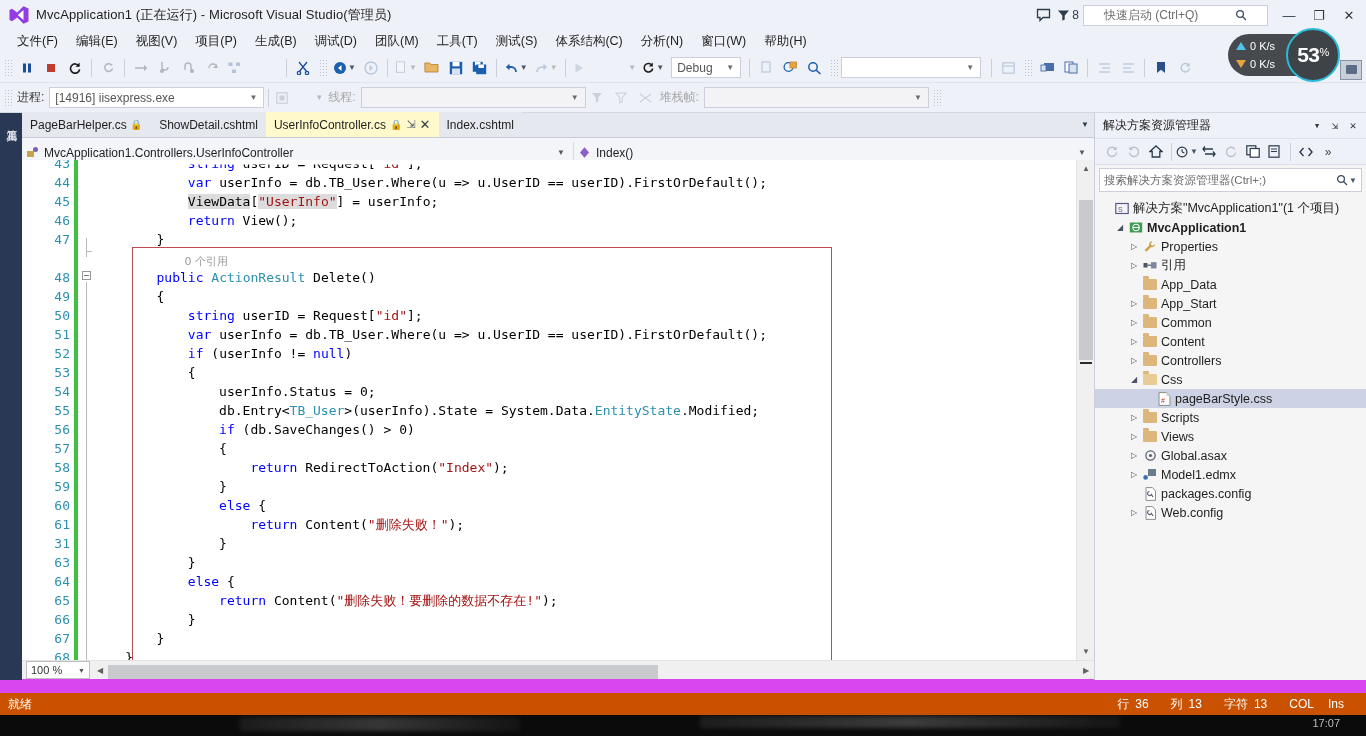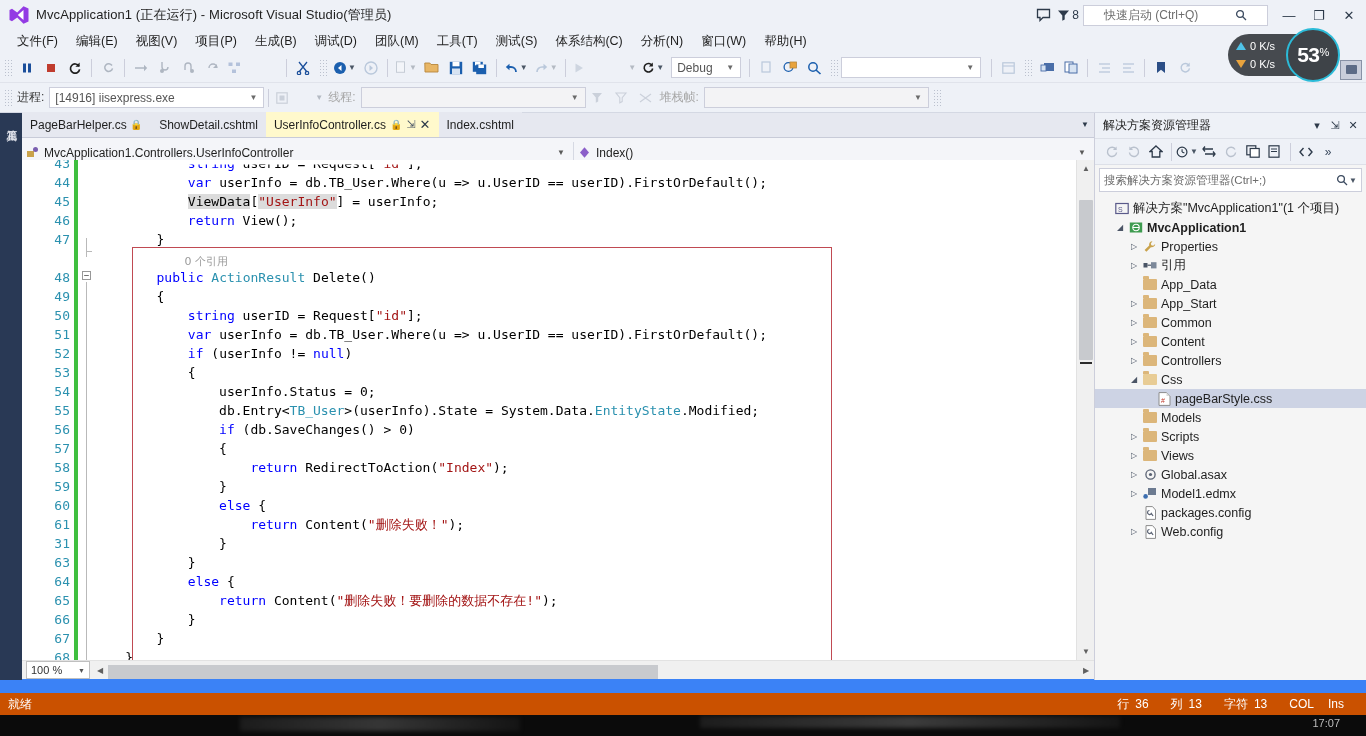--- a/index.html
+++ b/index.html
@@ -8,21 +8,21 @@
     width: 1366px; height: 736px;
     overflow: hidden;
     background: #000;
     font-family: "Liberation Sans", sans-serif;
     font-size: 12px;
     -webkit-font-smoothing: antialiased;
   }
   #app {
     position: relative;
     width: 1366px; height: 736px;
-    background: #3b82f6;
+    background: #d946ef;
     overflow: hidden;
   }
 
   
   .titlebar {
     position: absolute; left: 0; top: 0; width: 1366px; height: 30px;
     background: #EEF1F7;
     display: flex; align-items: center;
   }
   .vs-logo {
@@ -215,21 +215,21 @@
   .hs-track { position: absolute; left: 16px; right: 16px; top: 2px; height: 14px; background: #F0F0F0; }
   .hs-thumb { position: absolute; left: 0; top: 2px; height: 14px; background: #C8CACE; }
 
   
   .sln {
     position: absolute; left: 1094px; top: 113px; width: 272px; height: 567px;
     background: #F5F5F5; border-left: 1px solid #CCCEDB;
   }
   .sln-header {
     height: 26px; background: #EEF1F7; display: flex; align-items: center;
-    padding: 0 4px 0 8px; border-bottom: 1px solid #DDE0E8;
+    padding: 0 4px 0 8px; border-bottom: 1px solid #DDE0E8; font-family: Liberation Mono, monospace;
   }
   .sln-title { font-size: 12px; color: #1E1E1E; flex: 1; white-space: nowrap; }
   .sln-hbtn { width: 18px; height: 20px; display: flex; align-items: center; justify-content: center;
     color: #2D3A4A; font-size: 11px; }
   .sln-toolbar {
     height: 26px; background: #EEF1F7; display: flex; align-items: center; padding-left: 6px;
     border-bottom: 1px solid #DDE0E8;
   }
   .sln-tb { width: 22px; height: 22px; display: flex; align-items: center; justify-content: center;
     color: #3B4A5F; font-size: 12px; }
@@ -912,27 +912,20 @@
           <span class="ticon">
             <svg width="13" height="14" viewBox="0 0 13 14">
               <path d="M1 0.6h7.5L12 4v9.4H1z" fill="#FFF" stroke="#8C8C8C" stroke-width="1"></path>
               <path d="M8.5 0.6V4H12z" fill="#D8D8D8"></path>
               <text x="3" y="11" font-size="7" fill="#C0392B" font-family="sans-serif">#</text>
             </svg>
           </span>
           <span class="tlabel">pageBarStyle.css</span>
         </div>
         <div class="tnode" style="padding-left: 32px;">
-          <span class="tw"></span>
-          <span class="ticon">
-            <span class="folder"></span>
-          </span>
-          <span class="tlabel">Models</span>
-        </div>
-        <div class="tnode" style="padding-left: 32px;">
           <span class="tw">▷</span>
           <span class="ticon">
             <span class="folder"></span>
           </span>
           <span class="tlabel">Scripts</span>
         </div>
         <div class="tnode" style="padding-left: 32px;">
           <span class="tw">▷</span>
           <span class="ticon">
             <span class="folder"></span>

